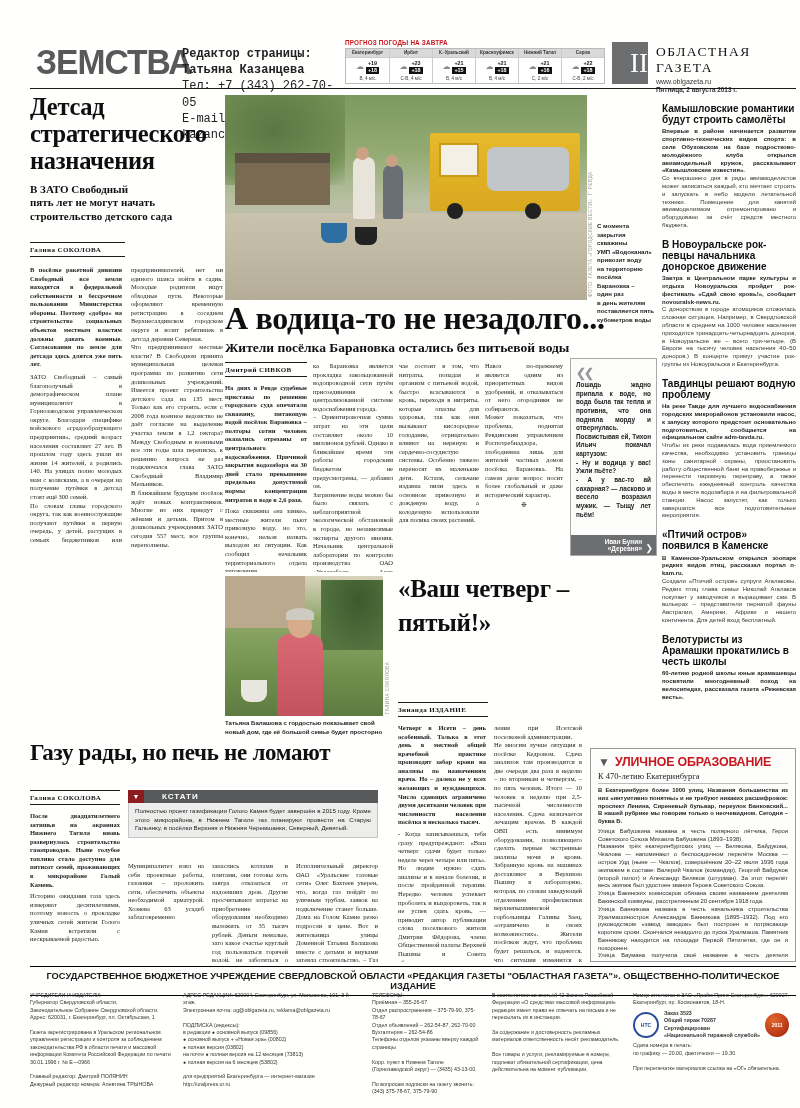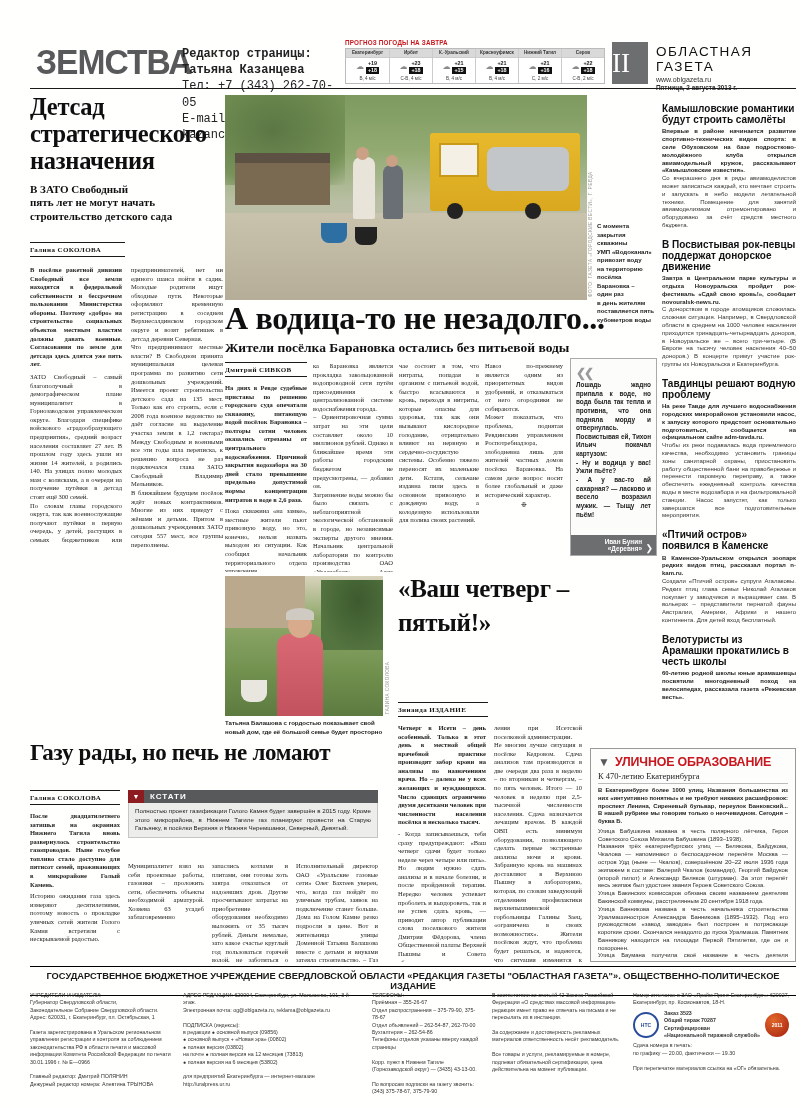--- a/index.html
+++ b/index.html
@@ -22,39 +22,39 @@
   .weather{display:flex;border:1px solid #bbb;background:#fff}
   .wcell{width:43px;border-left:1px solid #ccc;text-align:center}
   .wcell:first-child{border-left:none}
   .wcity{background:#d9d9d9;font-size:4.6px;font-weight:bold;padding:1.5px 0;border-bottom:1px solid #ccc;color:#333}
   .wmid{display:flex;align-items:center;justify-content:center;gap:2px;padding:2px 0 1px}
   .wicon{font-size:8px;color:#8a8a8a;line-height:1}
   .wday{font-size:5.4px;font-weight:bold;display:block}
   .wnight{font-size:5.4px;font-weight:bold;display:block;background:#111;color:#fff;padding:.5px 2px;margin-top:1px}
   .wwind{font-size:4.6px;color:#444;padding:1px 0 2px}
   .wtitle{font-size:6.3px;font-weight:bold;color:#c8171e;letter-spacing:.2px;margin-bottom:1.5px}
-  .pgnum{background:#6d6e70;color:#fff;font-family:"Liberation Serif",serif;font-size:27px;display:flex;align-items:center;justify-content:flex-start}
-  .masthead{font-family:Liberation Sans, sans-serif;font-size:13.5px;letter-spacing:1.5px;color:#111}
+  .pgnum{background:#6d6e70;color:#fff;font-family:"Liberation Serif",serif;font-size:27px;display:flex;align-items:center;justify-content:flex-end}
+  .masthead{font-family:Liberation Serif, serif;font-size:13.5px;letter-spacing:1.5px;color:#111}
   .rule{background:#1a1a1a}
   
   .sb-head{background:#6d6e70;color:#fff;font-size:13px;font-weight:bold;letter-spacing:.5px;padding:2px 6px;display:inline-block}
   .sb-sub{font-size:7px;font-weight:bold;line-height:1.3;margin-top:3px}
   .sb-title{font-size:10px;font-weight:bold;line-height:1.12;margin:9px 0 3px;color:#111}
   .sb-lead{font-size:6px;font-weight:bold;line-height:1.3;text-align:justify;color:#222}
   .sb-body{font-size:6px;line-height:1.3;text-align:justify;color:#333}
   
   .qbox{border:1px solid #aaa;background:#fcfcfb;padding:4px 5px 0}
   .qchev{color:#9a9a9a;font-size:12px;font-weight:bold;letter-spacing:-2px}
   .qtext{font-size:6.4px;font-weight:bold;line-height:1.35;color:#222;text-align:justify}
   .qsrc{position:absolute;left:0;right:0;bottom:0;background:#6d6e70;color:#fff;font-size:6.4px;font-weight:bold;padding:3px 14px 3px 6px;text-align:right}
   .qarr{position:absolute;right:3px;bottom:2px;color:#fff;font-size:9px}
   
   .kbar{background:#58595b;color:#fff;display:flex;align-items:center;height:13px}
   .kbar .tri{background:#8c1c1f;color:#fff;font-size:7px;width:16px;text-align:center;align-self:stretch;line-height:13px}
-  .kbar .klabel{font-size:8px;font-weight:bold;letter-spacing:1px;margin-left:6px}
+  .kbar .klabel{font-size:8px;font-weight:bold;letter-spacing:1px;margin-left:18px}
   .kbody{background:#ededec;border:1px solid #c5c5c5;border-top:none;font-size:6.2px;line-height:1.4;padding:4px 6px;color:#222;text-align:justify}
   .street{border:1px solid #9a9a9a;background:#fdfdfc;padding:0 7px 4px}
   .st-head{display:flex;align-items:center;gap:5px;margin:5px 0 2px}
   .st-tri{color:#58595b;font-size:12px;line-height:1}
   .st-title{color:#c8171e;font-size:13.5px;font-weight:bold;letter-spacing:-.2px;transform:scaleX(.92);transform-origin:left;white-space:nowrap}
   .st-sub{font-family:"Liberation Serif",serif;font-size:8.5px;color:#222;border-bottom:1px solid #bbb;padding-bottom:2px;margin-bottom:3px}
   .st-intro{font-size:5.9px;font-weight:bold;line-height:1.32;text-align:justify}
   .st-body{font-size:5.9px;line-height:1.32;text-align:justify;color:#2a2a2a;margin-top:2px}
   
   .divbar{border-top:1.5px solid #000;border-bottom:1.5px solid #000;font-size:9.3px;font-weight:bold;text-align:center;padding:4px 0;letter-spacing:0}
@@ -269,21 +269,21 @@
     <div class="bt pre">Исполнительный директор ОАО «Уральские газовые сети» Олег Бахтеев уверен, что, когда газ пойдёт по уличным трубам, заявок на подключение станет больше. Дома на Голом Камне резко подросли в цене. Вот и жительница улицы Доменной Татьяна Балашова вместе с детьми и внуками затеяла строительство. – Газ для меня – большое благо, но я с печкой не расстанусь, — не скрывает эмоций Татьяна Ивановна. – Мы решились построить новый дом. Теперь у нас двухэтажное семейное гнездо.</div>
   </div>
 
   <div class="abs ov" style="left:662px;top:94px;width:134px;height:650px">
     <div>
       <div class="sb-title">Камышловские романтики будут строить самолёты</div>
       <div class="sb-lead">Впервые в районе начинается развитие спортивно-технических видов спорта: в селе Обуховском на базе подростково-молодёжного клуба открылся авиамодельный кружок, рассказывают «Камышловские известия».</div>
       <div class="sb-body">Со вчерашнего дня в ряды авиамоделистов может записаться каждый, кто мечтает строить и запускать в небо модели летательной техники. Помещение для занятий авиамоделизмом отремонтировано и оборудовано за счёт средств местного бюджета.</div>
     </div>
     <div>
-      <div class="sb-title">В Посвистывая рок-певцы поддержат донорское движение</div>
+      <div class="sb-title">В Новоуральске рок-певцы начальника донорское движение</div>
       <div class="sb-lead">Завтра в Центральном парке культуры и отдыха Новоуральска пройдет рок-фестиваль «Сдай свою кровь!», сообщает novouralsk-news.ru.</div>
       <div class="sb-body">С донорством в городе атомщиков сложилась сложная ситуация. Например, в Свердловской области в среднем на 1000 человек населения приходится тринадцать-четырнадцать доноров, в Новоуральске же – всего три-четыре. (В Европе на тысячу человек населения 40–50 доноров.) В концерте примут участие рок-группы из Новоуральска и Екатеринбурга.</div>
     </div>
     <div>
       <div class="sb-title">Тавдинцы решают водную проблему</div>
       <div class="sb-lead">На реке Тавде для лучшего водоснабжения городских микрорайонов установили насос, к запуску которого предстоит основательно подготовиться, сообщается на официальном сайте adm-tavda.ru.</div>
       <div class="sb-body">Чтобы из реки подавалась вода приемлемого качества, необходимо установить границы зоны санитарной охраны, приостановить работу общественной бани на правобережье и перенести паромную переправу, а также обеспечить ежедневный контроль качества воды в месте водозабора и на фильтровальной станции. Насос запустят, как только завершатся все подготовительные мероприятия.</div>
     </div>
     <div>
       <div class="sb-title">«Птичий остров» появился в Каменске</div>

